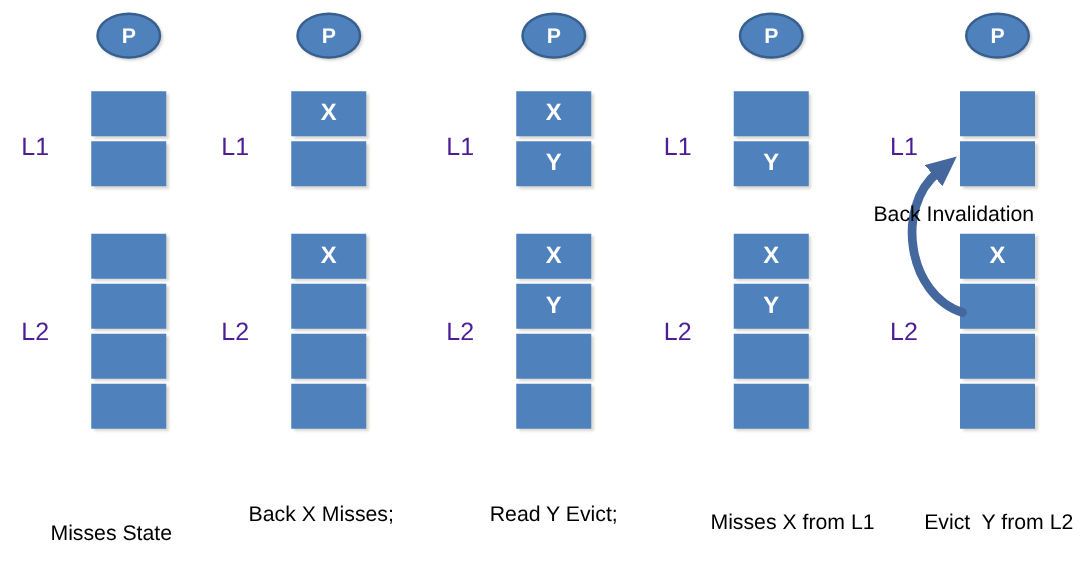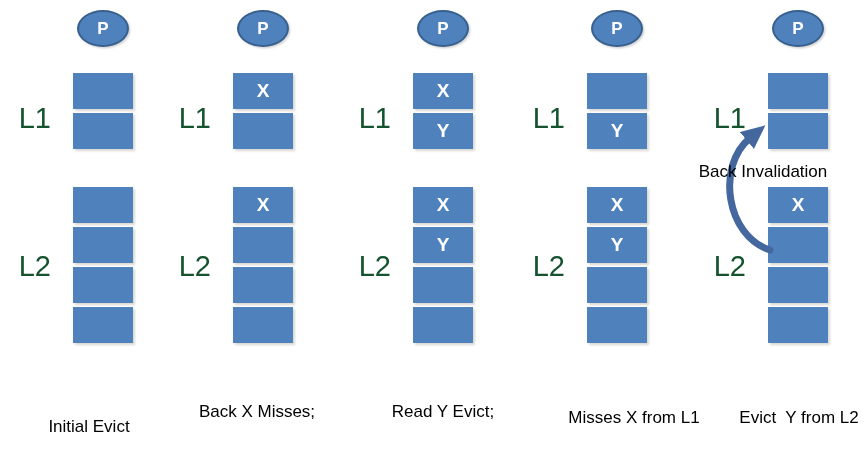--- a/index.html
+++ b/index.html
@@ -18,22 +18,22 @@
     position:absolute;top:10px;left:50%;transform:translateX(-50%);
     width:48px;height:33px;border-radius:50%;
     background:var(--proc-fill,#4f81bd);
     border:2.5px solid var(--proc-border,#38608f);
     box-shadow:1.5px 1.5px 2px rgba(150,150,150,0.4);
     display:flex;align-items:center;justify-content:center;
   }
   .proc span{color:#fff;font-size:17px;font-weight:bold;}
 
   .lvl-label{
-    position:absolute;left:-6px;width:34px;text-align:right;
-    font-size:29px;line-height:25px;color:#14532d;
+    position:absolute;left:-6px;width:34px;text-align:left;
+    font-size:20px;line-height:25px;color:#4c1d95;
   }
   .lvl-label.l1{top:106px;}
   .lvl-label.l2{top:254px;}
 
   .stack{position:absolute;left:50%;transform:translateX(-50%);width:60px;}
   .l1-stack{top:73px;}
   .l2-stack{top:187px;}
   .block{
     width:60px;height:36px;margin-bottom:4px;
     background:var(--block-fill,#4f81bd);
@@ -85,21 +85,21 @@
           <span></span>
         </div>
       <div class="block">
           <span></span>
         </div>
       <div class="block">
           <span></span>
         </div>
     </div>
     <div class="caption">
-      <div>Initial Evict</div>
+      <div>Misses State</div>
       
     </div>
   </div>
 
   <div class="panel panel-b">
     <div class="proc">
       <span>P</span>
     </div>
     <div class="lvl-label l1">L1</div>
     <div class="stack l1-stack">

